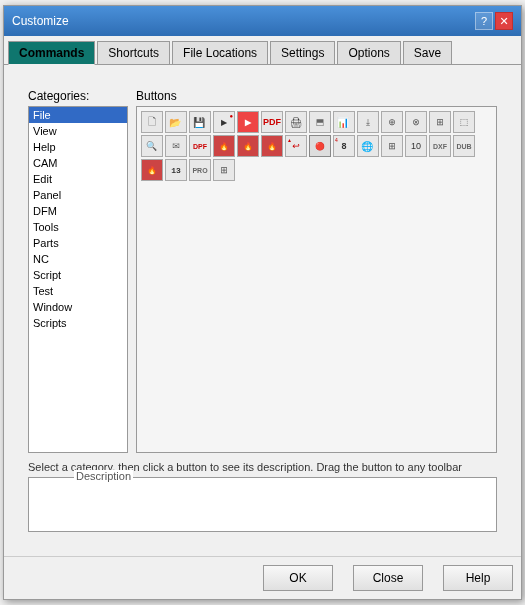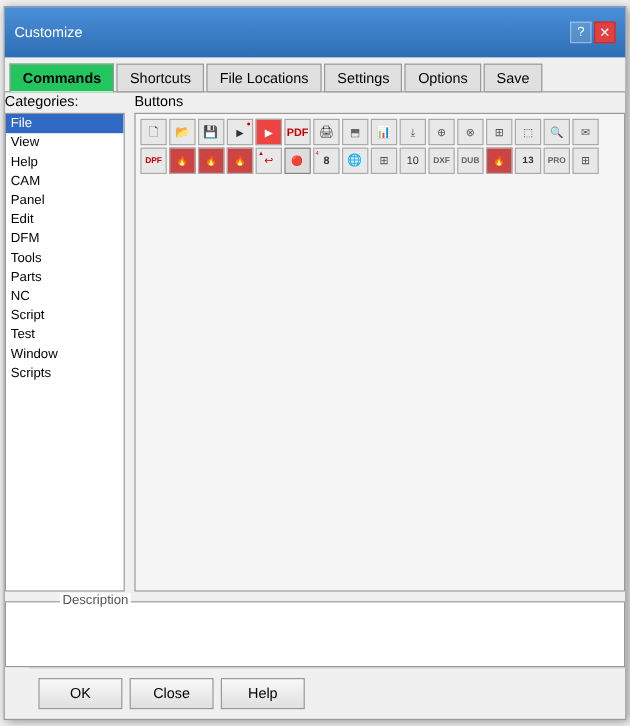--- a/index.html
+++ b/index.html
@@ -22,21 +22,21 @@
       display: flex;
       flex-direction: column;
     }
     .title-bar {
       background: linear-gradient(to bottom, #4a90d9, #2e6db4);
       color: white;
       padding: 6px 8px;
       display: flex;
       align-items: center;
       justify-content: space-between;
-      height: 42px;
+      height: 30px;
     }
     .title-bar-title {
       font-size: 12px;
       font-weight: normal;
     }
     .title-bar-buttons {
       display: flex;
       gap: 2px;
     }
     .title-btn {
@@ -69,30 +69,30 @@
       padding: 4px 10px;
       border: 1px solid #999;
       background: #e0e0e0;
       cursor: pointer;
       margin-right: 2px;
       font-size: 12px;
       position: relative;
       top: 1px;
     }
     .tab.active {
-      background: #22c55e;
+      background: #0f766e;
       border-bottom: 1px solid #f0f0f0;
       font-weight: bold;
       z-index: 1;
     }
     .content {
       flex: 1;
       display: flex;
       flex-direction: column;
-      padding: 0;
+      padding: 24px;
     }
     .main-area {
       display: flex;
       gap: 8px;
       flex: 1;
     }
     .categories-panel {
       width: 100px;
       display: flex;
       flex-direction: column;
@@ -170,24 +170,24 @@
       top: -8px;
       left: 6px;
       background: white;
       padding: 0 2px;
       font-size: 11px;
       color: #555;
       margin-left: 39px;
     }
     .footer {
       display: flex;
+      justify-content: flex-end;
       padding: 8px;
-      gap: 6px;
+      gap: 20px;
       border-top: 1px solid #ccc;
-      margin-left: 20px;
     }
     .footer-btn {
       width: 70px;
       height: 26px;
       border: 1px solid #999;
       background: linear-gradient(to bottom, #f8f8f8, #e0e0e0);
       cursor: pointer;
       font-size: 12px;
       display: flex;
       align-items: center;
@@ -219,22 +219,22 @@
   <div class="content">
     <div class="main-area">
 
       <div class="categories-panel">
         <div class="categories-label">Categories:</div>
         <ul class="categories-list">
           <li class="selected">File</li>
           <li>View</li>
           <li>Help</li>
           <li>CAM</li>
+          <li>Edit</li>
           <li>Panel</li>
-          <li>Edit</li>
           <li>DFM</li>
           <li>Tools</li>
           <li>Parts</li>
           <li>NC</li>
           <li>Script</li>
           <li>Test</li>
           <li>Window</li>
           <li>Scripts</li>
         </ul>
       </div>
@@ -343,20 +343,21 @@
               <span style="font-size:7px;font-weight:bold;color:#666;">PRO</span>
             </div>
           <div class="tool-btn">
               <span style="font-size:9px;color:#555;">⊞</span>
             </div>
         </div>
       </div>
     </div>
 
     <div class="description-section">
+      <div class="description-hint">Select a category, then click a button to see its description. Drag the button to any toolbar</div>
       <div class="description-box">
         <span class="description-box-label">Description</span>
       </div>
     </div>
   </div>
 
   <div class="footer">
     <button class="footer-btn">OK</button>
     <button class="footer-btn">Close</button>
     <button class="footer-btn">Help</button>

